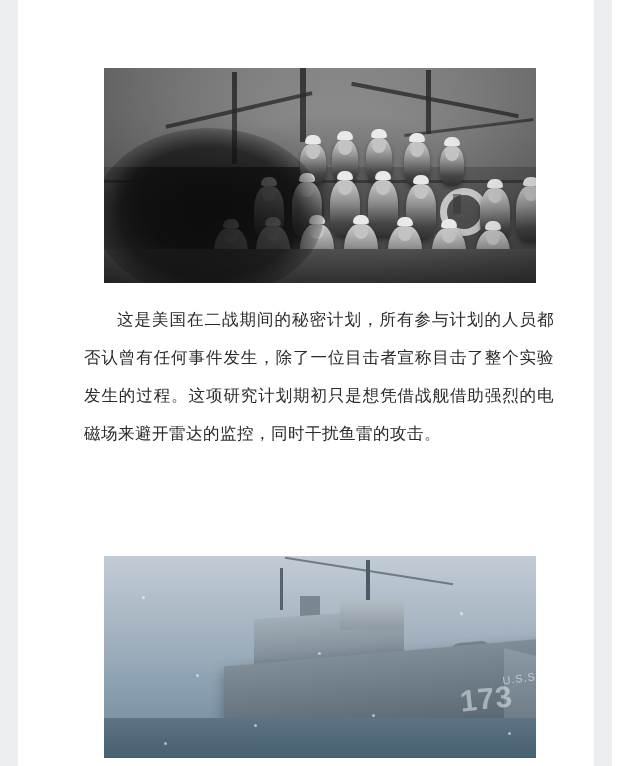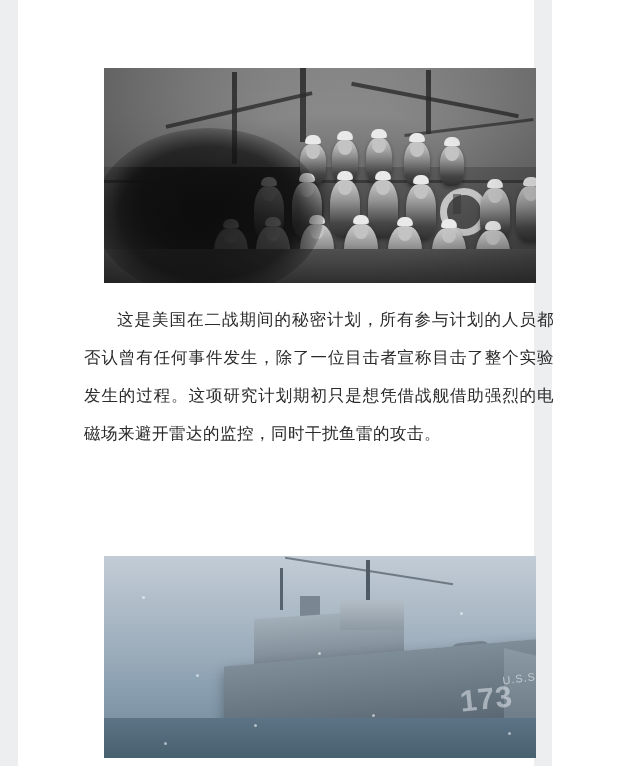--- a/index.html
+++ b/index.html
@@ -8,21 +8,21 @@
     background: #ffffff;
   }
   body {
     width: 640px;
     height: 766px;
     font-family: "Liberation Sans", sans-serif;
     overflow: hidden;
   }
   .page {
     position: relative;
-    width: 552px;
+    width: 612px;
     height: 766px;
     background: #ffffff;
     box-sizing: border-box;
   }
   
   .edge {
     position: absolute;
     top: 0;
     width: 18px;
     height: 766px;

